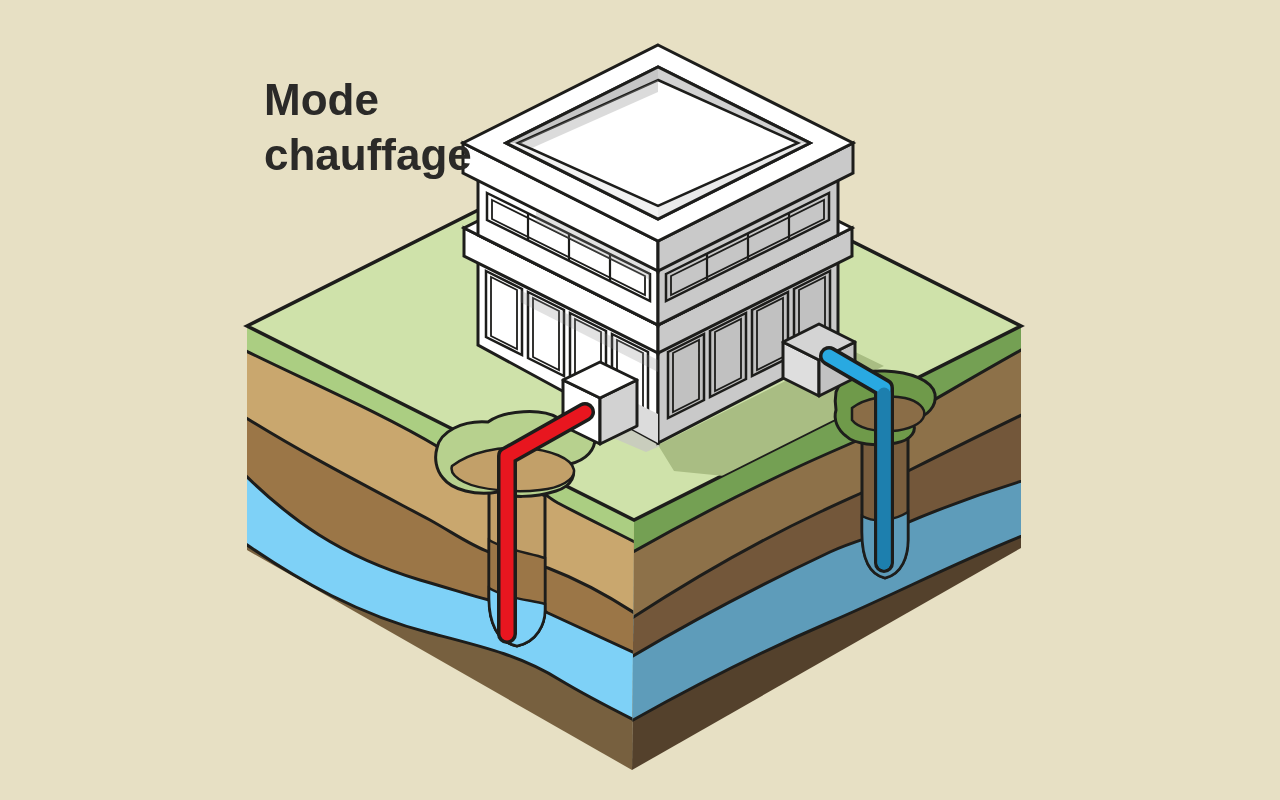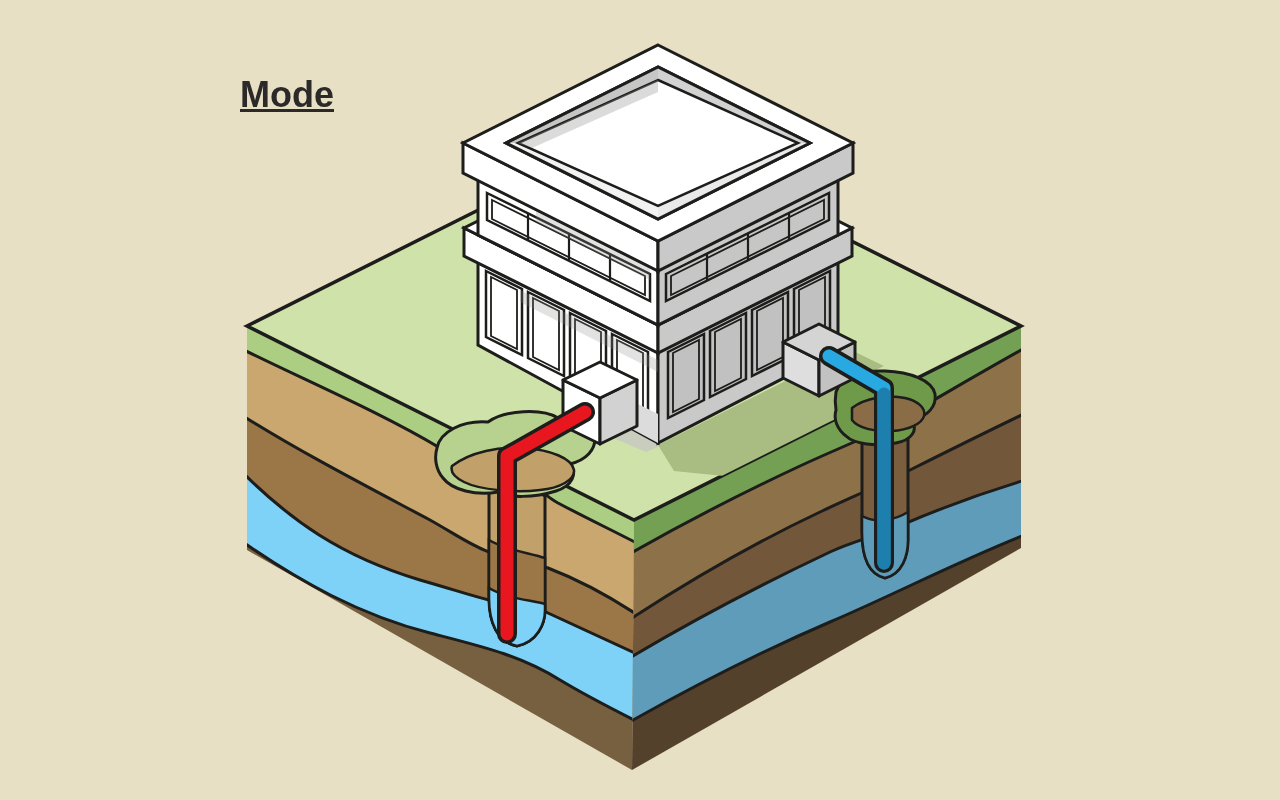--- a/index.html
+++ b/index.html
@@ -1,18 +1,18 @@
 <!DOCTYPE html>
 <html style="--bg: #e7e0c4; --title: #2b2a28; --ink: #1d1d1b; --grass-top: #cfe2aa; --grass-shadow: #a9bd83; --grass-edge-l: #abce82; --tan-l: #c9a76e; --brown-l: #9b7647; --aquifer-l: #7ed1f7; --base-l: #77603f; --grass-edge-r: #74a053; --tan-r: #8d7149; --brown-r: #73573a; --aquifer-r: #5e9cba; --base-r: #54412c; --bowl-green-l: #b7d18e; --bowl-tan-l: #c2a069; --bowl-green-r: #6f9a4a; --bowl-brown-r: #8a6d47; --channel-brown-r: #7a5e3e; --white: #ffffff; --wall-gray: #c9c9c9; --win-gray: #c1c1c1; --strip-gray: #c6c6c6; --parapet-nw: #c6c6c6; --parapet-ne: #d2d2d2; --parapet-sw: #f2f2f2; --parapet-se: #eaeaea; --box-top-gray: #d4d4d4; --box-left-gray: #dedede; --box-right-gray: #c2c2c2; --box-face-gray: #d2d2d2; --shadow-wedge: #c9cdbd; --wall-wedge: #dcdcdc; --pipe-red: #e8161f; --pipe-blue: #29a9e1; --pipe-blue-dark: #1d7fae;"><head>
 <meta charset="utf-8">
 <style>
   html,body{margin:0;padding:0;background:#888;}
   .stage{position:relative;width:1280px;height:800px;overflow:hidden;background:var(--bg,#e7e0c4);font-family:"Liberation Sans",sans-serif;}
   .stage svg{position:absolute;left:0;top:0;}
-  .title{position:absolute;left:240px;top:72px;color:var(--title,#2b2a28);font-weight:bold;font-size:36px;line-height:1.25;letter-spacing:0px;text-decoration:underline;}
+  .title{position:absolute;left:264px;top:72px;color:var(--title,#2b2a28);font-weight:bold;font-size:44px;line-height:1.25;letter-spacing:0px;}
   .title div{white-space:nowrap;}
 </style>
 </head>
 <body>
 
 <div class="stage">
 
 <svg width="1280" height="800" viewBox="0 0 1280 800">
   <defs>
     <clipPath id="clipLF">
@@ -156,15 +156,16 @@
   </g>
   <g fill="none" stroke-linecap="round" stroke-linejoin="round">
     <path d="M829,356 L884,388 L884,563" style="stroke:var(--ink);stroke-width:20"></path>
     <path d="M829,356 L884,388 L884,563" style="stroke:var(--pipe-blue);stroke-width:13"></path>
     <path d="M884,394 L884,563" style="stroke:var(--pipe-blue-dark);stroke-width:13"></path>
   </g>
 </svg>
 
   <div class="title">
     <div>Mode</div>
+    <div>chauffage</div>
   </div>
 
 </div>
 
 </body></html>

